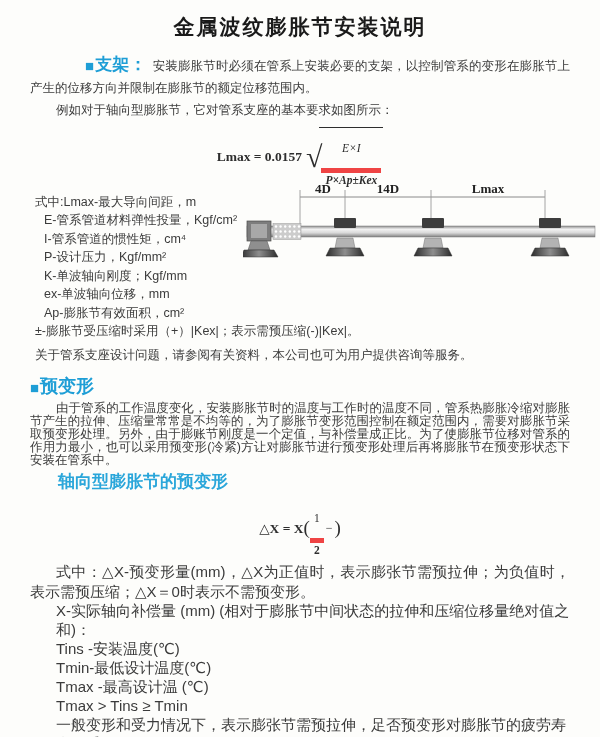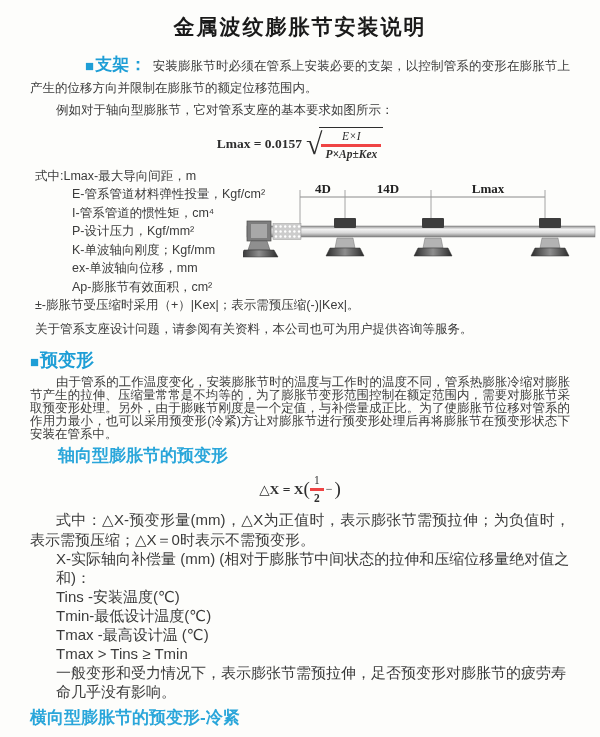--- a/index.html
+++ b/index.html
@@ -30,38 +30,38 @@
 
   
   .para{font-size:12.5px;line-height:22px;text-align:justify;margin:0;}
   .para.first{margin-top:12px;text-indent:55px;}
   .para.indent{text-indent:26px;}
   .para.dense{line-height:13px;margin-top:2px;}
 
   
   .var-block{position:relative;font-size:12.5px;margin-top:5px;}
   .var-row{line-height:18.5px;margin-left:5px;white-space:nowrap;}
-  .var-row.indent{margin-left:42px;}
+  .var-row.indent{margin-left:14px;}
   .var-row.consult{margin-top:5px;white-space:normal;}
 
   .note-block{font-size:15px;margin-top:2px;}
   .note-par{line-height:19.5px;text-align:justify;text-indent:26px;margin:0;}
   .note-row{line-height:19px;margin-left:26px;}
 
   
   .formula{
     text-align:center;font-family:"Liberation Serif","DejaVu Serif",serif;
     color:#2e2e2e;margin:6px 0 4px;
   }
   .formula .f-lhs{font-weight:bold;font-size:13.5px;vertical-align:middle;}
   .sqrt-sign{font-size:30px;font-weight:400;vertical-align:middle;margin:0 -3px 0 4px;line-height:1;}
   .sqrt-body{display:inline-block;border-top:1.4px solid #2e2e2e;vertical-align:middle;padding:1px 2px 0 2px;}
   .frac{display:inline-block;text-align:center;font-size:11.5px;line-height:1.3;vertical-align:middle;font-style:italic;}
   .frac.roman{font-style:normal;}
-  .frac .num{display:block;border-bottom:3px solid #ef4444;padding:0 4px;}
+  .frac .num{display:block;border-bottom:5px solid #ef4444;padding:12px 4px;}
   .frac .den{display:block;padding:0 4px;font-weight:bold;}
   .paren{font-size:19px;vertical-align:middle;font-weight:400;}
   .f-op{font-size:12px;vertical-align:middle;margin:0 2px;}
 
   
   .diagram{position:absolute;left:243px;top:180px;width:354px;height:92px;}
   .dim-label{font-family:"Liberation Serif","DejaVu Serif",serif;font-weight:bold;font-size:13px;fill:#222;}
 </style>
 </head>
 <body>

